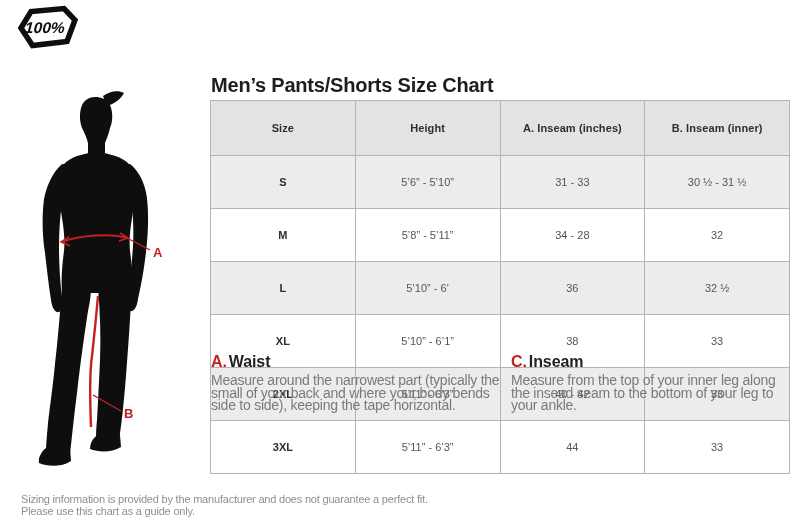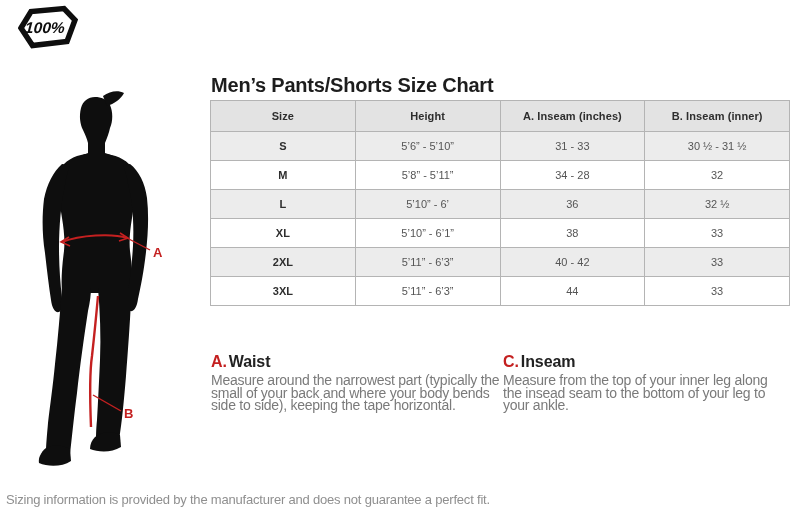--- a/index.html
+++ b/index.html
@@ -22,44 +22,44 @@
   #chart-title { top:74px; }
   #measure-title { top:331px; }
 
   
   .size-table-wrap { position:absolute; left:210px; top:100px; width:580px; }
   table.size-table {
     width:100%; border-collapse:collapse; table-layout:fixed;
     font-size:11px; color:#555555;
   }
   table.size-table th, table.size-table td {
-    border:1px solid #b4b4b4; text-align:center; padding:0;margin-top:40px;
+    border:1px solid #b4b4b4; text-align:center; padding:12px;margin-top:40px;
   }
   table.size-table th {
     height:30px; background:#e3e3e3; color:#2e2e2e; font-weight:bold;
     letter-spacing:0.1px;
   }
   table.size-table td { height:28px; background:#ffffff; }
   table.size-table tr.alt td { background:#ececec; }
   table.size-table td.size-cell { font-weight:bold; color:#2e2e2e; }
 
   
   .measure-cols { position:absolute; left:211px; top:353px; width:580px; display:flex; }
   .measure-col { width:292px; }
-  .measure-col + .measure-col { width:280px; }
+  .measure-col + .measure-col { margin-left:8px; width:280px; }
   .measure-head { font-size:16px; font-weight:bold; color:#222222; letter-spacing:-0.1px; }
   .measure-head .letter { color:#c42020; margin-right:2px; }
   .measure-desc {
     margin-top:3px; font-size:14px; letter-spacing:-0.25px;
     color:#7a7a7a; line-height:12.5px;
   }
 
   
   .footer {
-    position:absolute; left:6px; top:494px; font-size:13px;
+    position:absolute; left:21px; top:494px; font-size:11px;
     letter-spacing:-0.2px; color:#8f8f8f; line-height:11.5px;
   }
 </style>
 </head>
 <body>
 
 <div class="page">
 
   <svg class="logo" width="60" height="45" viewBox="0 0 120 90">
     <path d="M6,46 L26,13 L92,7 L114,30 L98,73 L29,81 Z" fill="#ffffff" stroke="#0e0e0e" stroke-width="11" stroke-linejoin="miter"></path>
@@ -156,15 +156,16 @@
     <div class="measure-col">
       <div class="measure-head">
         <span class="letter">C.</span><span>Inseam</span>
       </div>
       <div class="measure-desc">Measure from the top of your inner leg along the insead seam to the bottom of your leg to your ankle.</div>
     </div>
   </div>
 
   <div class="footer">
     <div>Sizing information is provided by the manufacturer and does not guarantee a perfect fit.</div>
+    <div>Please use this chart as a guide only.</div>
   </div>
 
 </div>
 
 </body></html>

